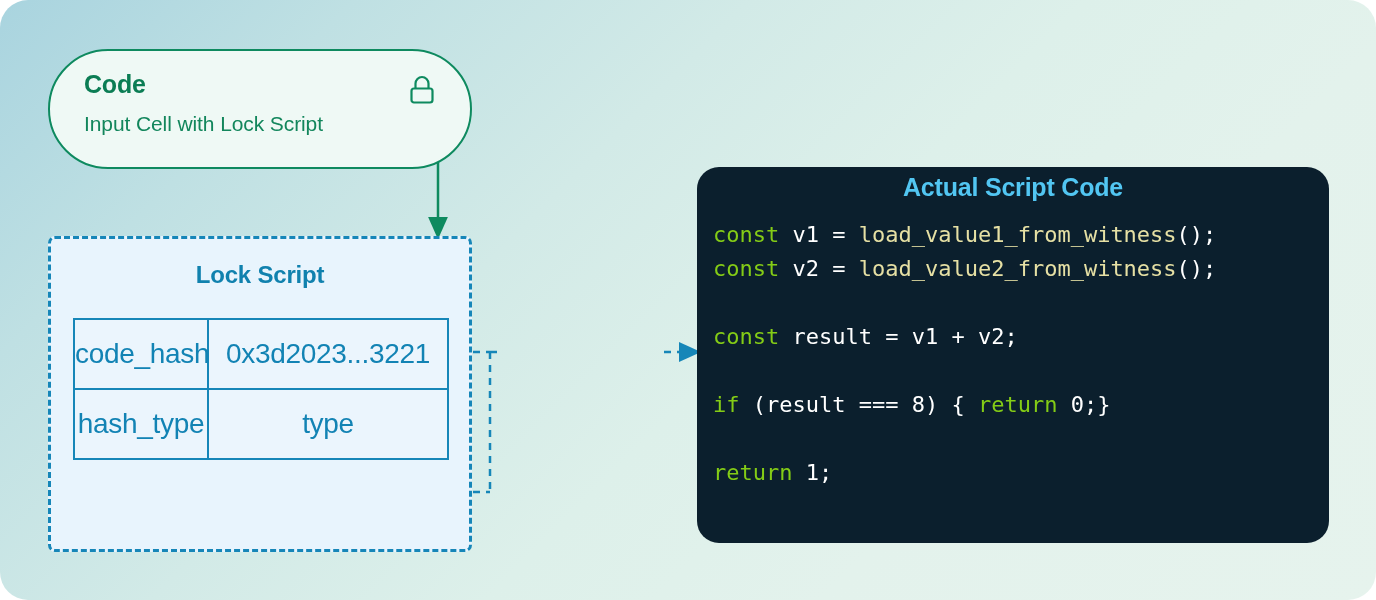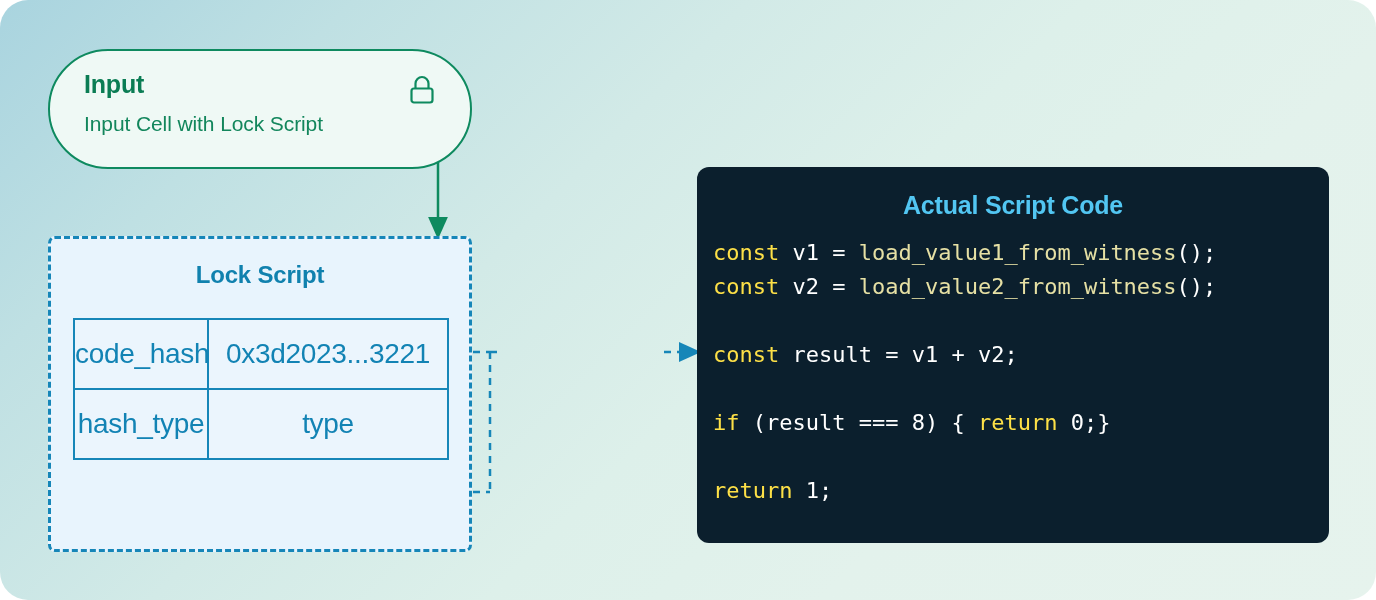--- a/index.html
+++ b/index.html
@@ -127,42 +127,42 @@
   }
 
   
   #code-block {
     position: absolute;
     left: 697px;
     top: 167px;
     width: 632px;
     height: 376px;
     background: #0b1f2d;
-    border-radius: 12px;
-    padding: 24px 0 0 0;
+    border-radius: 22px;
+    padding: 6px 0 0 0;
   }
   #code-title {
     text-align: center;
     font-size: 25px;
     font-weight: bold;
     color: #52c6f2;
     letter-spacing: -0.2px;
     margin-bottom: 16px;
   }
   #code-body {
     font-family: "DejaVu Sans Mono", monospace;
     font-size: 22px;
     line-height: 34px;
     color: #ffffff;
     padding-left: 16px;
     white-space: pre;
   }
   #code-body .ln { height: 34px; }
   #code-body .ln.blank { height: 34px; }
-  .kw  { color: #fde047; }
+  .kw  { color: #84cc16; }
   .fn  { color: #e6e0a4; }
   .pl  { color: #ffffff; }
 </style>
 </head>
 <body>
 
 <div id="stage">
 
   <svg id="wires" viewBox="0 0 1376 600" xmlns="http://www.w3.org/2000/svg">
     <defs>
@@ -181,21 +181,21 @@
     <path d="M447,492 L490,492" stroke="#1686b8" stroke-width="2.5" fill="none" stroke-dasharray="7 6"></path>
 
     <path d="M490,352 L490,492" stroke="#1686b8" stroke-width="2.5" fill="none" stroke-dasharray="7 6"></path>
 
     <path d="M490,352 L502,352" stroke="#1686b8" stroke-width="2.5" fill="none" stroke-dasharray="7 6"></path>
 
     <path d="M664,352 L690,352" stroke="#1686b8" stroke-width="2.5" fill="none" stroke-dasharray="7 6" marker-end="url(#arrow-blue)"></path>
   </svg>
 
   <div id="data-capsule">
-    <div class="cap-title">Input</div>
+    <div class="cap-title">Code</div>
     <div class="cap-sub">Input Cell with Lock Script</div>
     <svg id="lock-icon" viewBox="0 0 32 36" xmlns="http://www.w3.org/2000/svg">
       <path d="M9.5,15 L9.5,9.5 A6.5,6.5 0 0 1 22.5,9.5 L22.5,15" fill="none" stroke="#0e8a5f" stroke-width="2.2"></path>
       <rect x="5.5" y="14.5" width="21" height="14" rx="2.5" fill="none" stroke="#0e8a5f" stroke-width="2.2"></rect>
     </svg>
   </div>
 
   <div id="lock-script-panel">
     <div class="panel-title">Lock Script</div>
   </div>

